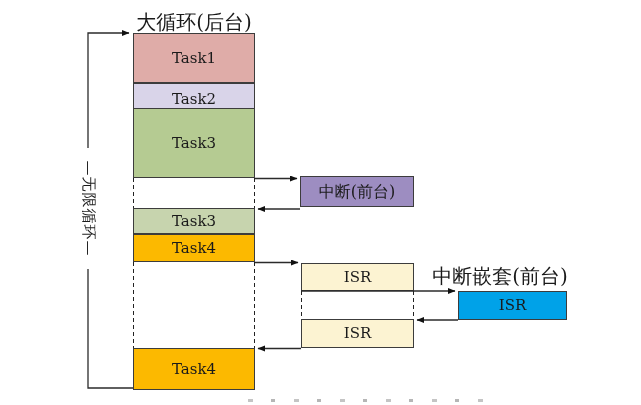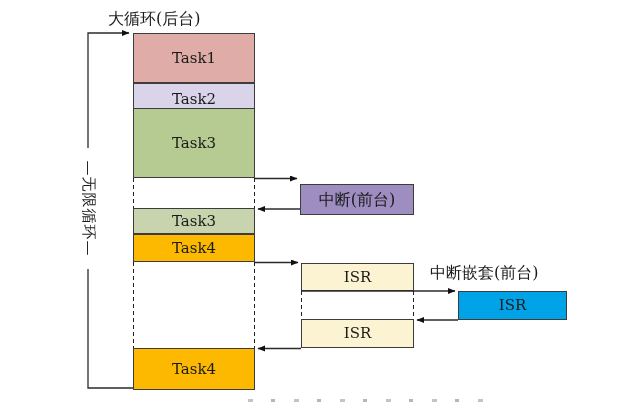--- a/index.html
+++ b/index.html
@@ -5,30 +5,30 @@
   html,body{margin:0;padding:0;background:#fff;}
   #stage{
     position:relative;width:641px;height:405px;background:#ffffff;overflow:hidden;
     font-family:"DejaVu Serif","Liberation Serif",serif;color:#1a1a1a;
   }
   .abs{position:absolute;box-sizing:border-box;}
   .box{
     border:1px solid #3c3c3c;display:flex;align-items:center;justify-content:center;
     font-size:15px;line-height:1;z-index:1;
   }
-  .lbl{font-size:16px;white-space:nowrap;z-index:3;}
+  .lbl{font-size:20px;text-align:center;white-space:nowrap;z-index:3;}
   
   .t1{left:133px;top:33px;width:122px;height:50px;}
   .t2{left:133px;top:83px;width:122px;height:32px;}
   .t3{left:133px;top:108px;width:122px;height:70px;}
   .t3b{left:133px;top:208px;width:122px;height:26px;}
   .t4{left:133px;top:234px;width:122px;height:28px;}
   .t4b{left:133px;top:348px;width:122px;height:42px;}
   
-  .intr{left:300px;top:184px;width:114px;height:31px;font-size:16px;}
+  .intr{left:300px;top:176px;width:114px;height:31px;font-size:16px;}
   .isr1{left:301px;top:263px;width:113px;height:28px;}
   .isr2{left:301px;top:319px;width:113px;height:29px;}
   .nisr{left:458px;top:291px;width:109px;height:29px;}
   
   .title{left:108px;top:9px;width:172px;}
   .nestcap{left:430px;top:263px;width:140px;}
   .looplbl{
     left:28px;top:200px;width:121px;height:17px;background:#fff;
     transform:rotate(90deg);transform-origin:center;
     font-size:15px;line-height:17px;text-align:center;letter-spacing:1px;z-index:3;

